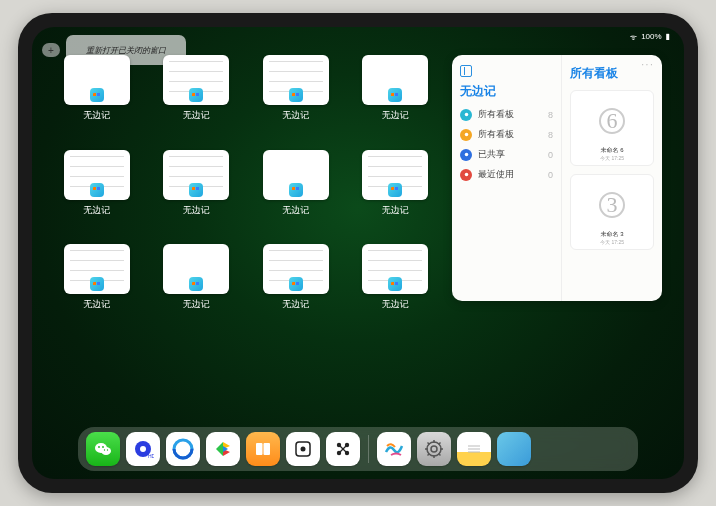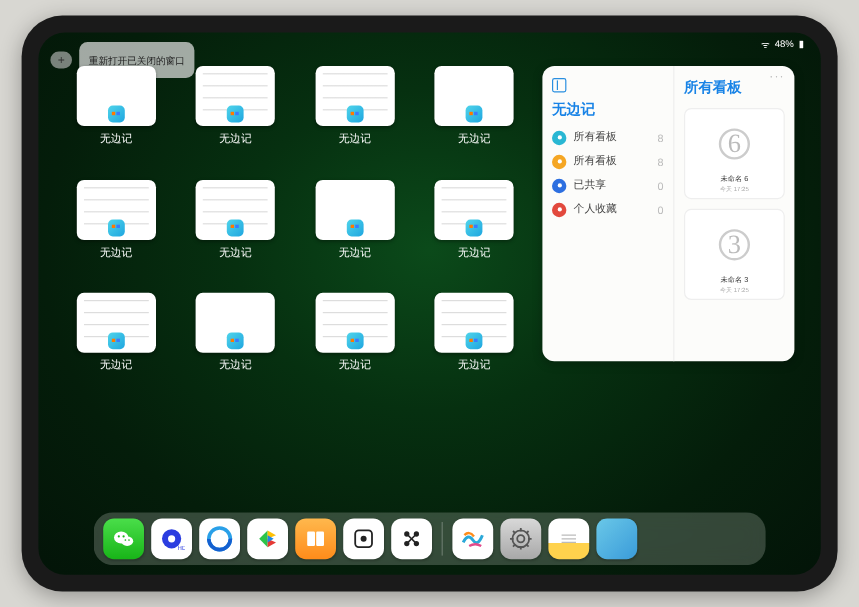--- a/index.html
+++ b/index.html
@@ -36,23 +36,23 @@
       width: 18px; height: 14px;
       background: rgba(200,200,200,0.6);
       border-radius: 7px;
       display: flex; align-items: center; justify-content: center;
       font-size: 10px; color: #333;
     }
     .reopen-pill {
       height: 30px;
       background: rgba(230,230,230,0.7);
       border-radius: 7px;
-      padding: 0 8px;
+      padding: 0 20px;
       display: flex; align-items: center;
-      font-size: 8px; color: #222;
+      font-size: 8px; color: #222; font-style: italic;
     }
     .content {
       position: absolute;
       top: 28px; left: 22px; right: 22px; bottom: 56px;
       display: flex; gap: 14px;
     }
     .grid-area {
       flex: 1;
       display: grid;
       grid-template-columns: repeat(4, 1fr);
@@ -174,21 +174,21 @@
     .di-folder > div{background:rgba(255,255,255,0.9); border-radius:3px;}
   </style>
 </head>
 <body>
 
 <div class="ipad">
   <div class="screen">
 
     <div class="status-bar">
       <span>ᯤ</span>
-      <span>48%</span>
+      <span>100%</span>
       <span>▮</span>
     </div>
 
     <div class="top-controls">
       <div class="plus-btn">+</div>
       <div class="reopen-pill">重新打开已关闭的窗口</div>
     </div>
 
     <div class="content">
       <div class="grid-area" id="grid">
@@ -300,21 +300,21 @@
                 </div>
                 <span>已共享</span>
                 <span class="pi-count">0</span>
               </div>
               <div class="panel-item">
                 <div class="pi-icon" style="background: rgb(226, 73, 61);">
                   <svg viewBox="0 0 10 10">
                     <circle cx="5" cy="5" r="2.5" fill="#fff"></circle>
                   </svg>
                 </div>
-                <span>个人收藏</span>
+                <span>最近使用</span>
                 <span class="pi-count">0</span>
               </div>
             </div>
         </div>
         <div class="panel-right">
           <div class="panel-right-title">所有看板</div>
           <div id="boards">
               <div class="board-card">
                 <div class="board-sketch">
                   <span>6</span>

